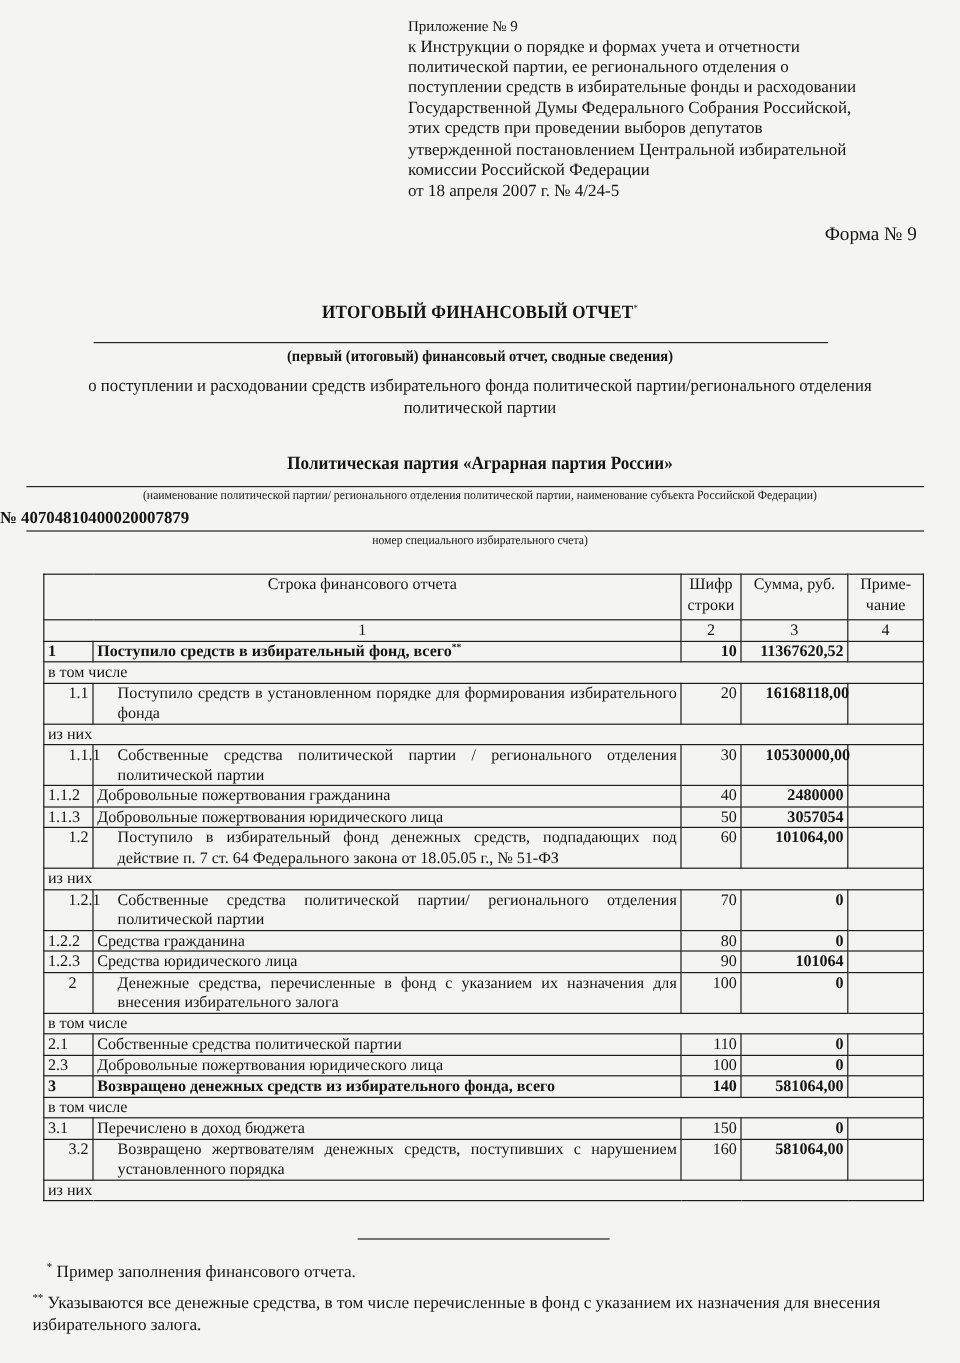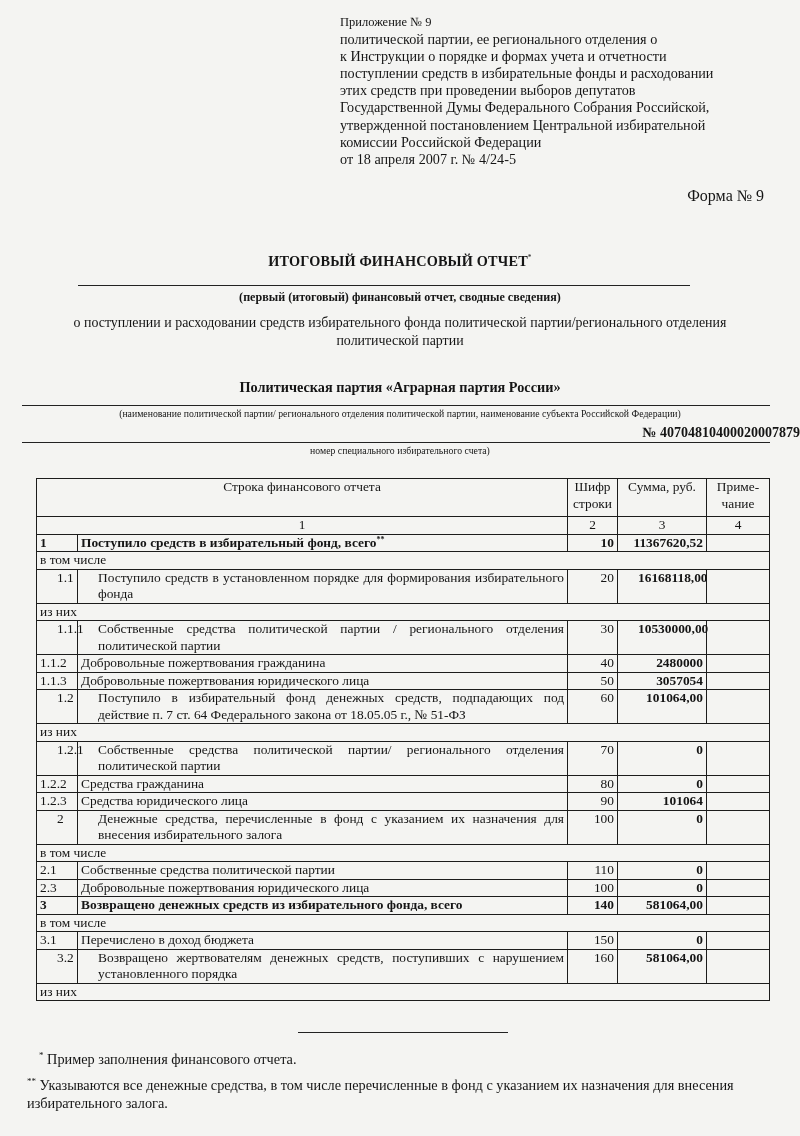--- a/index.html
+++ b/index.html
@@ -40,21 +40,21 @@
     text-align: center; font-weight: bold; font-size: 15.5px;
     transform: scaleX(0.92);
   }
   .party-caption {
     position: absolute; left: 0; width: 800px; top: 408px;
     text-align: center; font-size: 10.5px;
     transform: scaleX(0.93);
   }
   .account {
     position: absolute; left: 0; width: 800px; top: 425px;
-    text-align: right; font-weight: bold; font-size: 14px;
+    text-align: left; font-weight: bold; font-size: 14px;
   }
   .account-caption {
     position: absolute; left: 0; width: 800px; top: 445px;
     text-align: center; font-size: 10.5px;
     transform: scaleX(0.93);
   }
   table.fin {
     position: absolute; left: 36px; top: 478px; width: 733px;
     border-collapse: collapse; table-layout: fixed;
     font-size: 13.4px;
@@ -82,25 +82,25 @@
   .footnote { position: absolute; left: 27px; font-size: 14.3px; line-height: 18px; width: 740px; }
   .footnote .mk { font-size: 9px; vertical-align: super; }
   .fn1 { top: 1046px; margin-left: 12px; }
   .fn2 { top: 1072px; }
 </style>
 </head>
 <body>
 
 <div class="appendix">
   <div class="first">Приложение № 9</div>
+  <div>к Инструкции о порядке и формах учета и отчетности</div>
   <div>политической партии, ее регионального отделения о</div>
-  <div>к Инструкции о порядке и формах учета и отчетности</div>
   <div>поступлении средств в избирательные фонды и расходовании</div>
+  <div>Государственной Думы Федерального Собрания Российской,</div>
   <div>этих средств при проведении выборов депутатов</div>
-  <div>Государственной Думы Федерального Собрания Российской,</div>
   <div>утвержденной постановлением Центральной избирательной</div>
   <div>комиссии Российской Федерации</div>
   <div>от 18 апреля 2007 г. № 4/24-5</div>
 </div>
 
 <div class="form-no">Форма № 9</div>
 
 <div class="title"><span>ИТОГОВЫЙ  ФИНАНСОВЫЙ ОТЧЕТ</span><sup>*</sup></div>
 <div class="hline" style="left:78px; top:285px; width:612px;"></div>
 

